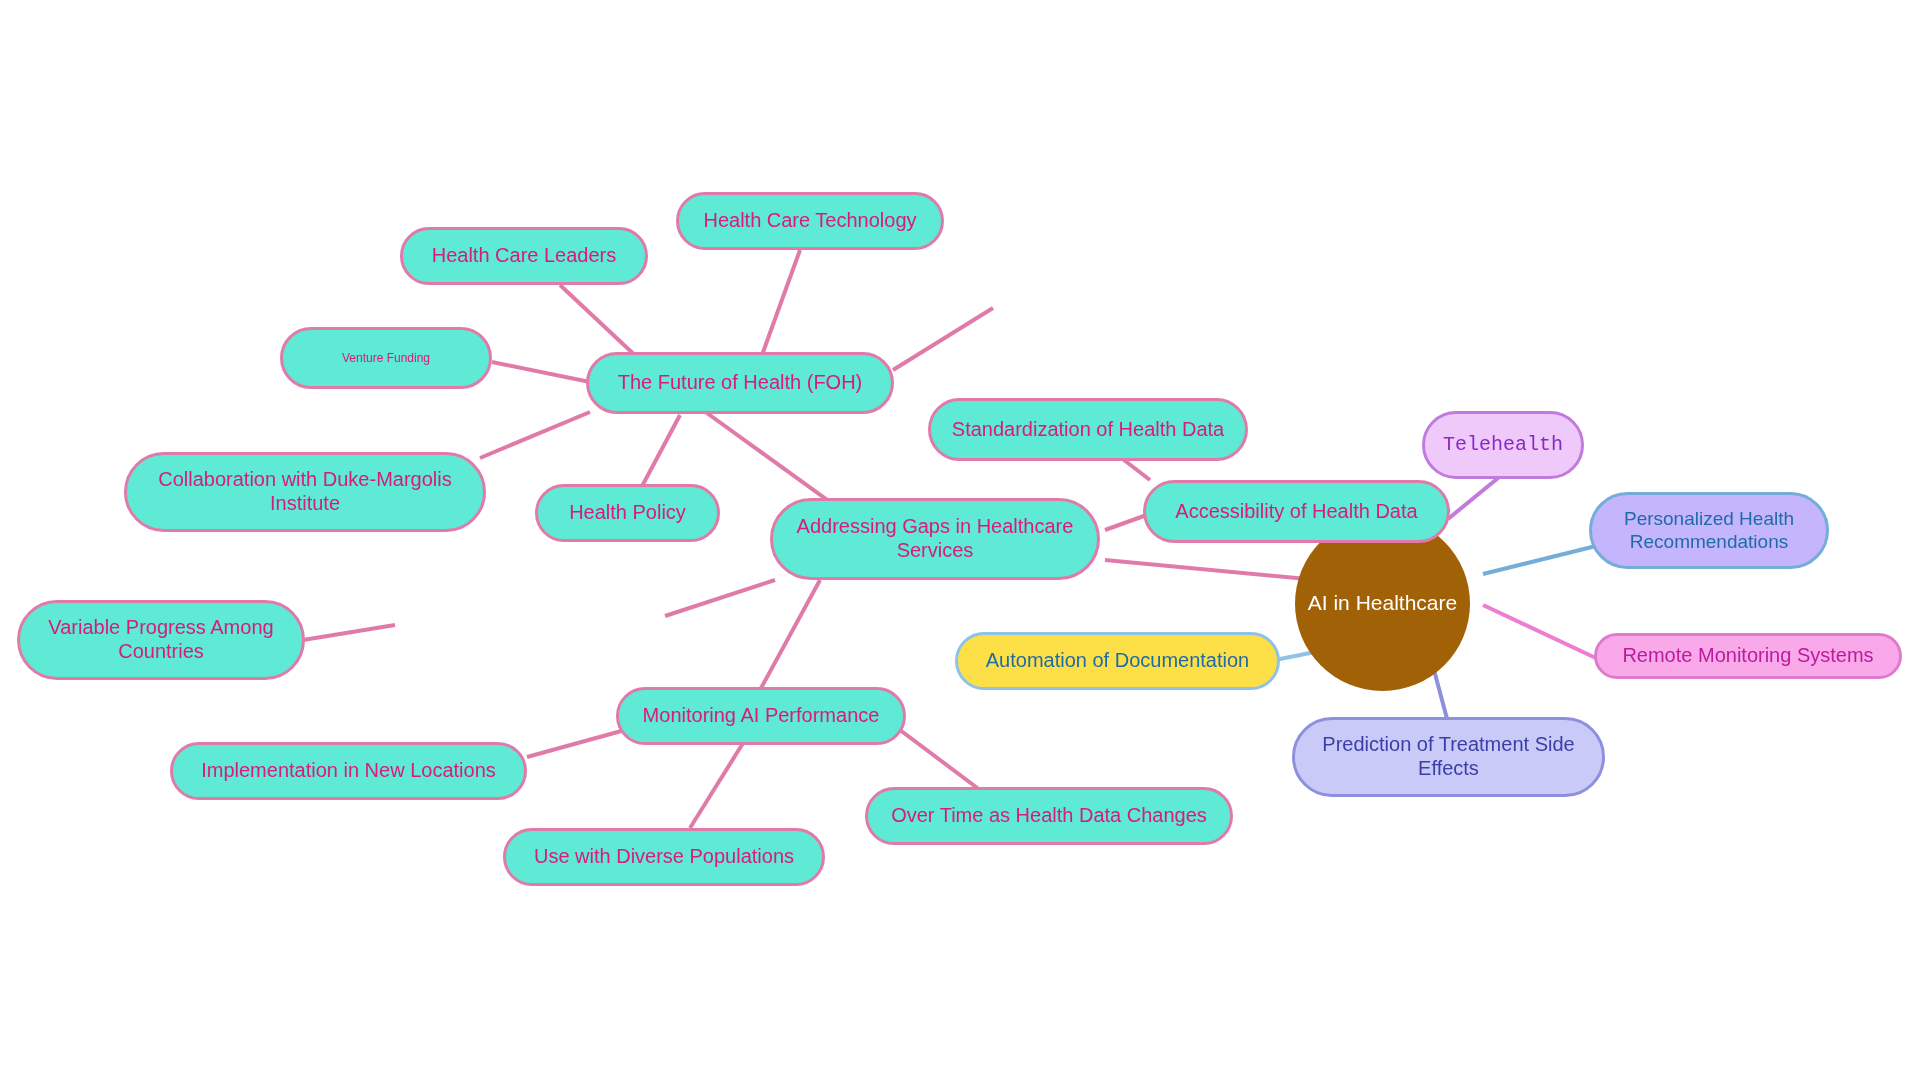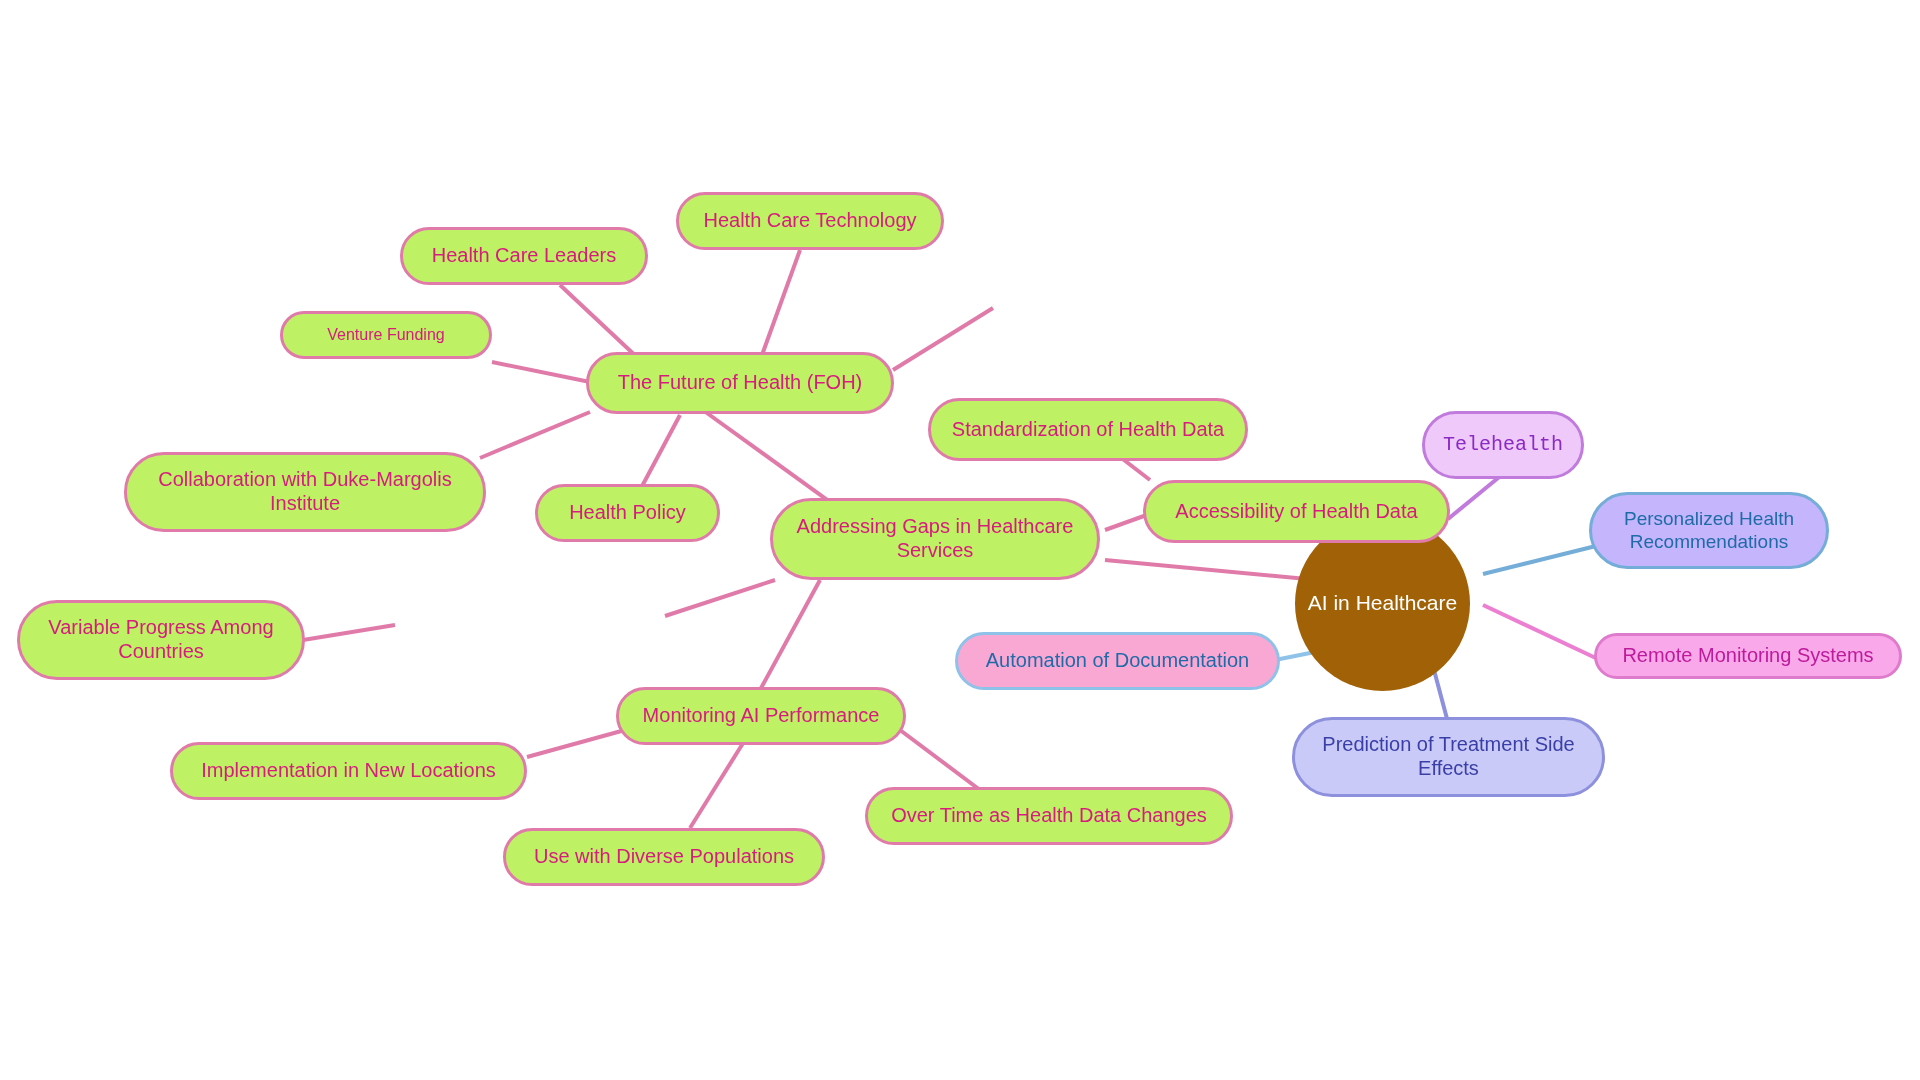--- a/index.html
+++ b/index.html
@@ -42,41 +42,41 @@
     border-radius: 999px;
     border-style: solid;
     border-width: 3px;
   }
   .node.circle {
     border-radius: 50%;
     border: none;
   }
   
   .pal-pink {
-    background: #bef264;
+    background: #5eead4;
     border-color: #e07ba9;
     color: #d81b7f;
   }
   .pal-central {
     background: #a16207;
     color: #ffffff;
   }
   .pal-violet {
     background: #eec9f9;
     border-color: #c07bdd;
     color: #8b29c4;
   }
   .pal-lightblue {
     background: #c4b5fd;
     border-color: #74add8;
     color: #1f6ba8;
     text-align: center;
   }
   .pal-paleblue {
-    background: #f9a8d4;
+    background: #fde047;
     border-color: #8fc2e8;
     color: #1f6ba8;
   }
   .pal-magenta {
     background: #f9a8ea;
     border-color: #df7bcc;
     color: #bd1b9c;
   }
   .pal-periwinkle {
     background: #c9caf7;
@@ -162,21 +162,21 @@
   </div>
 
   <div class="node rounded pal-pink" style="left:676px; top:192px; width:268px; height:58px; font-size:20px;">
     <span>Health Care Technology</span>
   </div>
 
   <div class="node rounded pal-pink" style="left:400px; top:227px; width:248px; height:58px; font-size:20px;">
     <span>Health Care Leaders</span>
   </div>
 
-  <div class="node rounded pal-pink" style="left:280px; top:311px; width:212px; height:48px; font-size:16px;">
+  <div class="node rounded pal-pink" style="left:280px; top:327px; width:212px; height:62px; font-size:12px;">
     <span>Venture Funding</span>
   </div>
 
 
   <div class="node rounded pal-pink" style="left:124px; top:452px; width:362px; height:80px; font-size:20px;">
     <span>Collaboration with Duke-Margolis
 Institute</span>
   </div>
 
   <div class="node rounded pal-pink" style="left:535px; top:484px; width:185px; height:58px; font-size:20px;">

